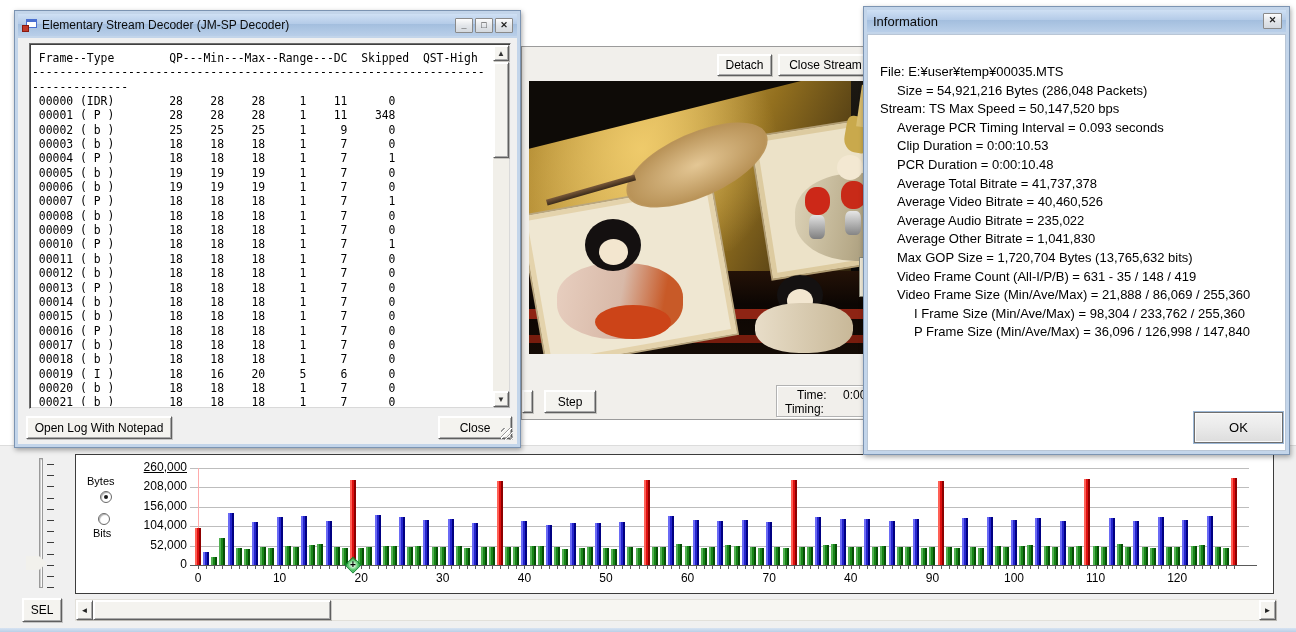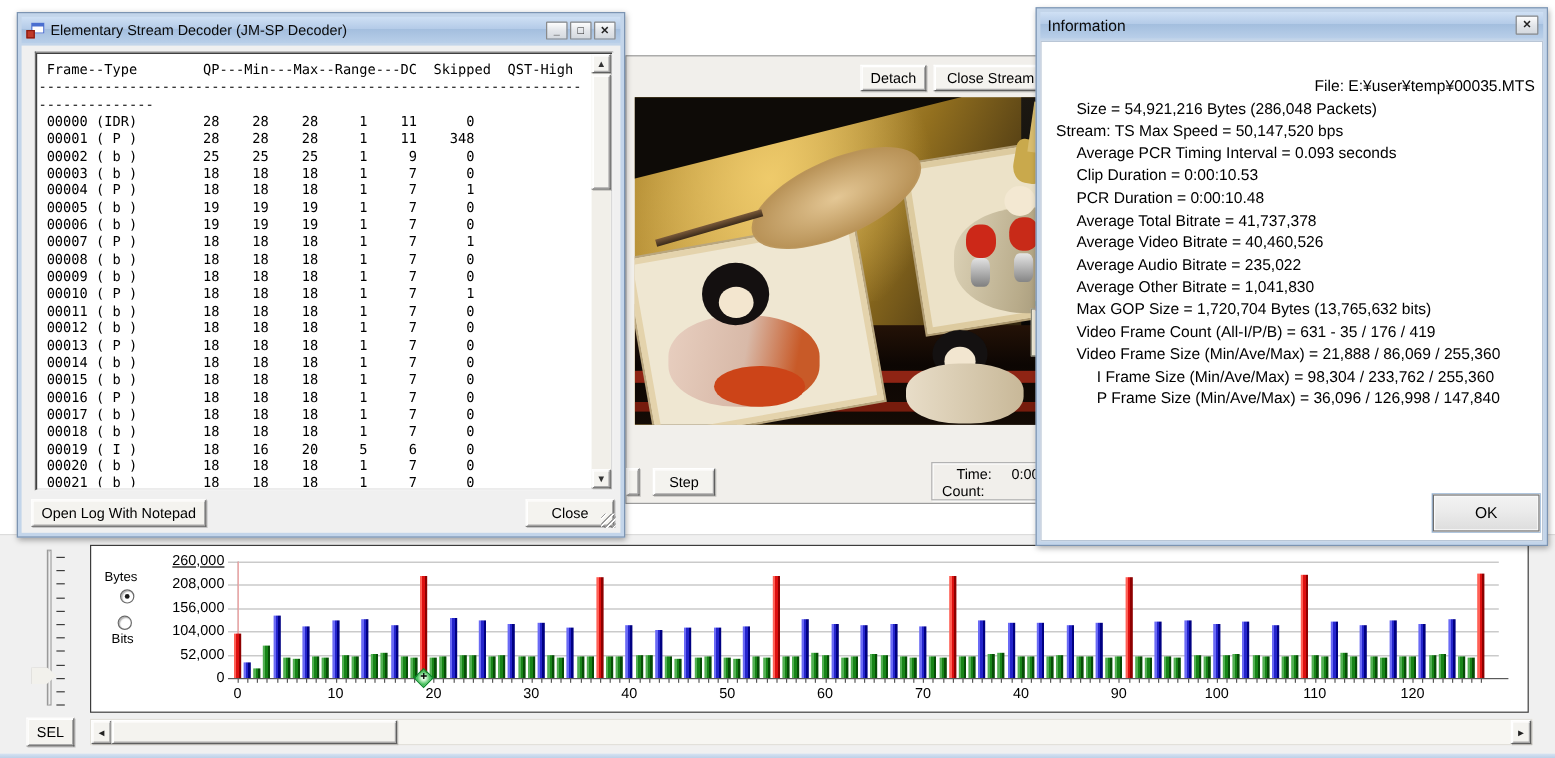--- a/index.html
+++ b/index.html
@@ -166,21 +166,21 @@
       <div class="ph" style="left:334px;top:170px;width:64px;height:12px;background:linear-gradient(180deg,#3a8a4a 0 4px,#e86820 4px 8px,#f4f0e0 8px);"></div>
       <div class="ph" style="left:498px;top:158px;width:34px;height:40px;background:#efe8e0;border-radius:50%;"></div>
     </div>
 
     <div class="btn3d" style="left:0px; top:343px; width:11px; height:23px;"></div>
     <div class="btn3d" style="left:22px; top:343px; width:52px; height:23px;">Step</div>
 
     <div id="time-group">
       <span class="grouplabel" style="left:20px; top:2px;">Time:</span>
       <span class="grouplabel" style="left:66px; top:2px;">0:00:0</span>
-      <span class="grouplabel" style="left:8px; top:16px;">Count:</span>
+      <span class="grouplabel" style="left:8px; top:16px;">Timing:</span>
     </div>
   </div>
 
   <div id="graph-panel">
     <div id="frame-slider">
       <div id="slider-track"></div>
       <div id="slider-thumb"></div>
     <div class="slider-tick" style="top: 8px;"></div>
         <div class="slider-tick" style="top: 19.2px;"></div>
         <div class="slider-tick" style="top: 30.4px;"></div>
@@ -557,32 +557,32 @@
   </div>
 
   <div class="winframe" id="info-win">
     <div class="titlebar">
       <span class="title" style="margin-left:2px; font-size:13px;">Information</span>
       <span style="flex:1"></span>
       <span class="tb-btn" style="width:19px;height:16px;"><span>✕</span></span>
     </div>
     <div id="info-client">
       <div id="info-lines">
-          <div style="padding-left: 0px; text-align: right;">File: E:¥user¥temp¥00035.MTS</div>
+          <div style="padding-left: 0px;">File: E:¥user¥temp¥00035.MTS</div>
           <div style="padding-left: 17px;">Size = 54,921,216 Bytes (286,048 Packets)</div>
           <div style="padding-left: 0px;">Stream: TS Max Speed = 50,147,520 bps</div>
           <div style="padding-left: 17px;">Average PCR Timing Interval = 0.093 seconds</div>
           <div style="padding-left: 17px;">Clip Duration = 0:00:10.53</div>
           <div style="padding-left: 17px;">PCR Duration = 0:00:10.48</div>
           <div style="padding-left: 17px;">Average Total Bitrate = 41,737,378</div>
           <div style="padding-left: 17px;">Average Video Bitrate = 40,460,526</div>
           <div style="padding-left: 17px;">Average Audio Bitrate = 235,022</div>
           <div style="padding-left: 17px;">Average Other Bitrate = 1,041,830</div>
           <div style="padding-left: 17px;">Max GOP Size = 1,720,704 Bytes (13,765,632 bits)</div>
-          <div style="padding-left: 17px;">Video Frame Count (All-I/P/B) = 631 - 35 / 176 / 419</div>
+          <div style="padding-left: 17px;">Video Frame Count (All-I/P/B) = 631 - 35 / 148 / 419</div>
           <div style="padding-left: 17px;">Video Frame Size (Min/Ave/Max) = 21,888 / 86,069 / 255,360</div>
           <div style="padding-left: 34px;">I Frame Size (Min/Ave/Max) = 98,304 / 233,762 / 255,360</div>
           <div style="padding-left: 34px;">P Frame Size (Min/Ave/Max) = 36,096 / 126,998 / 147,840</div>
         </div>
     </div>
     <div class="btn3d" id="ok-btn">OK</div>
   </div>
 
 </div>
 

